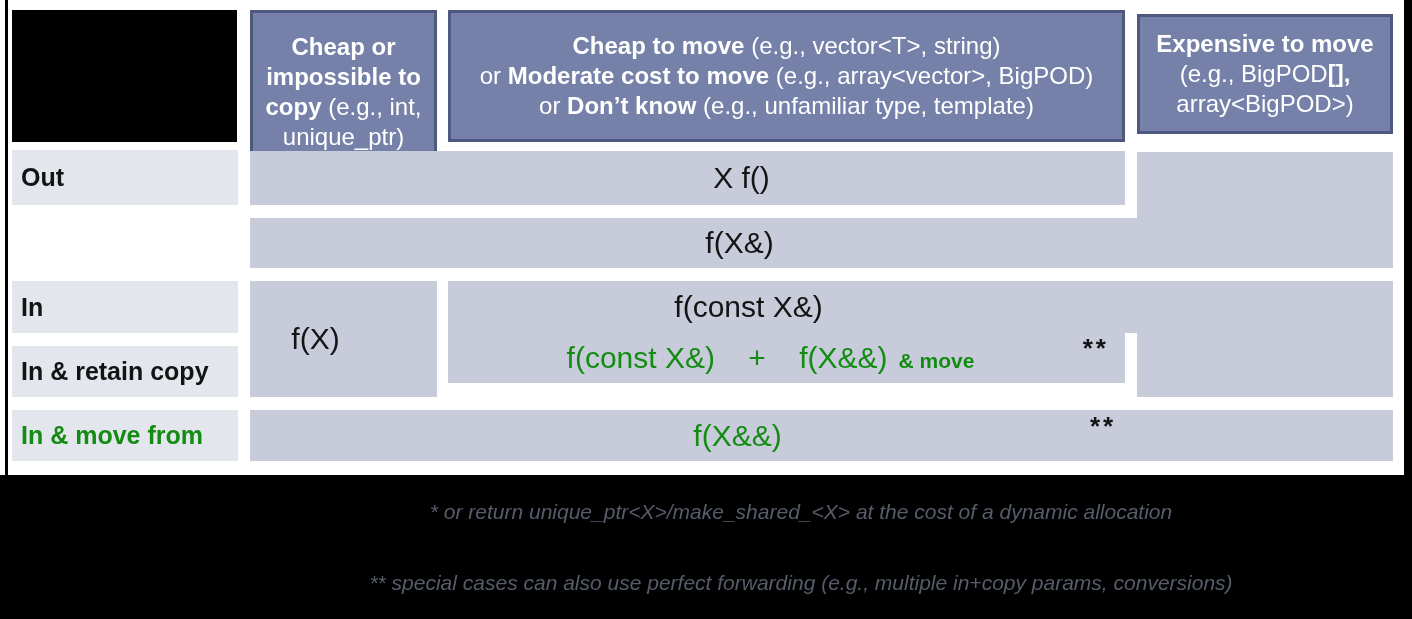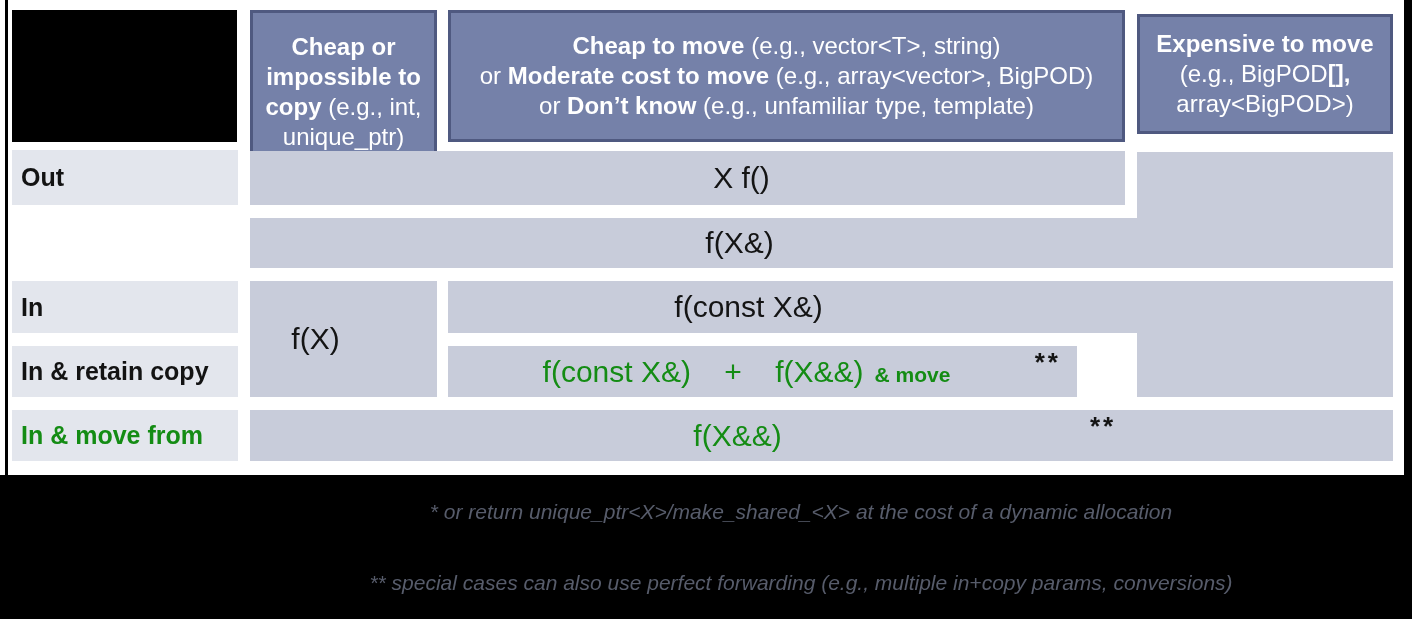--- a/index.html
+++ b/index.html
@@ -65,21 +65,21 @@
     display: flex;
     align-items: center;
     justify-content: center;
   }
   .c-out      { left: 250px;  top: 151px; width: 875px;  height: 54px; }
   .c-blank1   { left: 1137px; top: 152px; width: 256px;  height: 116px; }
   .c-inout    { left: 250px;  top: 218px; width: 1143px; height: 50px; }
   .c-in-cheap { left: 250px;  top: 281px; width: 187px;  height: 116px; }
   .c-in       { left: 448px;  top: 281px; width: 945px;  height: 52px; }
   .c-blank2   { left: 1137px; top: 333px; width: 256px;  height: 64px; }
-  .c-retain   { left: 448px;  top: 346px; width: 629px;  height: 51px; }
+  .c-retain   { left: 448px;  top: 332px; width: 677px;  height: 51px; }
   .c-move     { left: 250px;  top: 410px; width: 1143px; height: 51px; }
 
   
   .c-out .code      { transform: translateX(54px); }
   .c-inout .code    { transform: translateX(-82px); }
   .c-in .code       { transform: translateX(-172px); }
   .c-in-cheap .code { transform: translateX(-28px); }
   .c-move .code     { transform: translateX(-84px); }
 
   .green { color: #148c14; }

